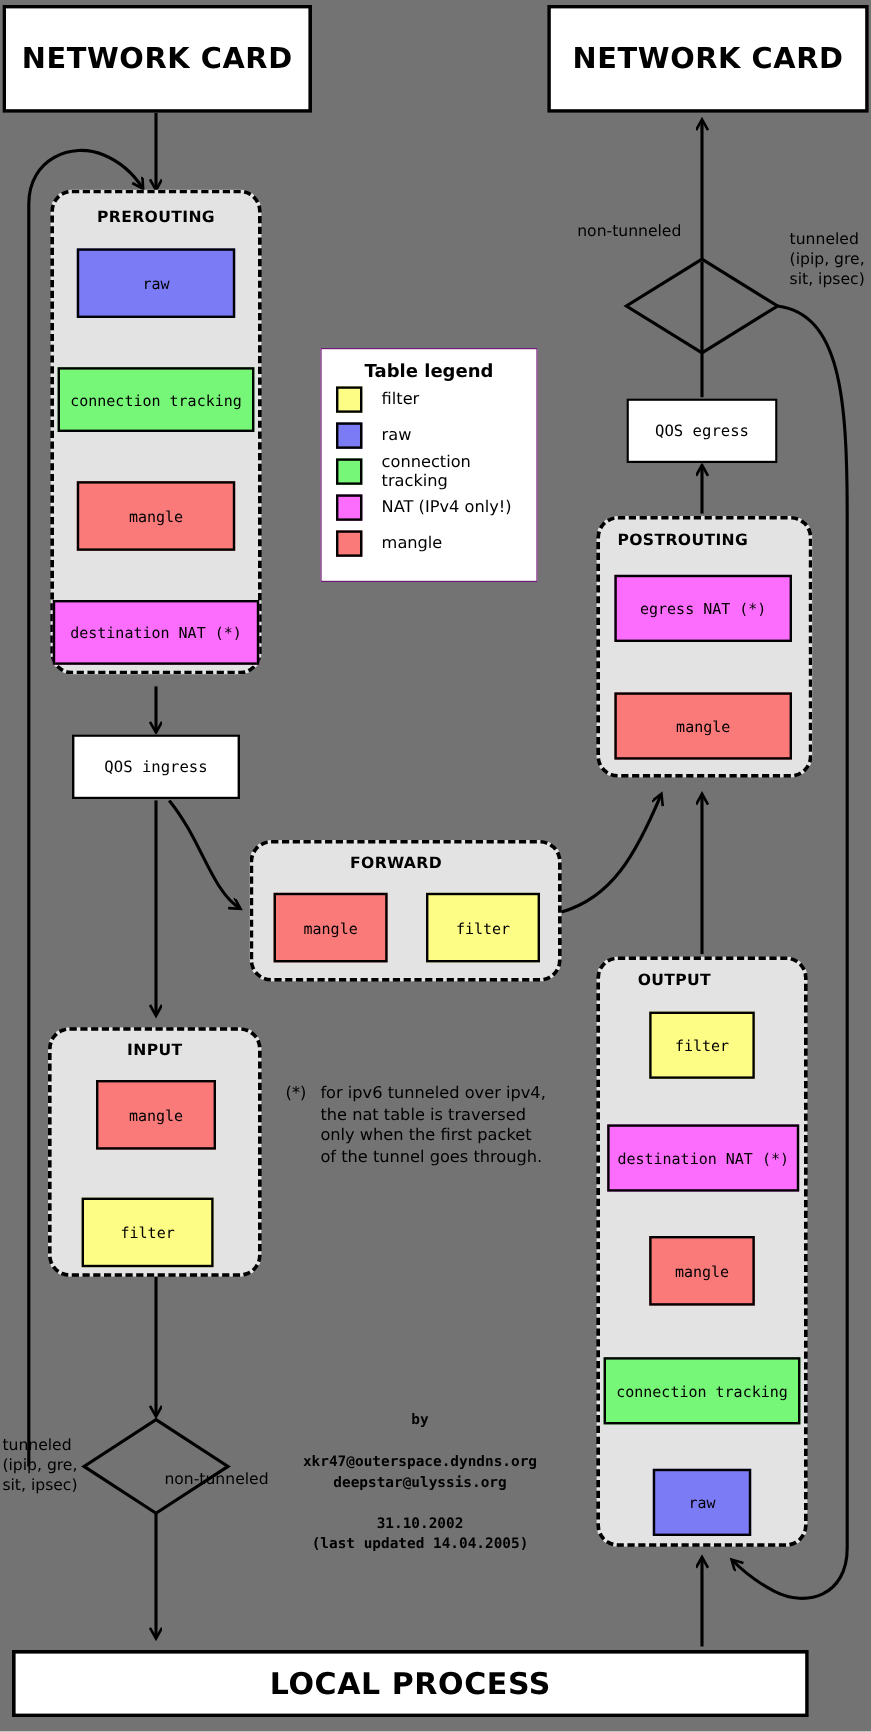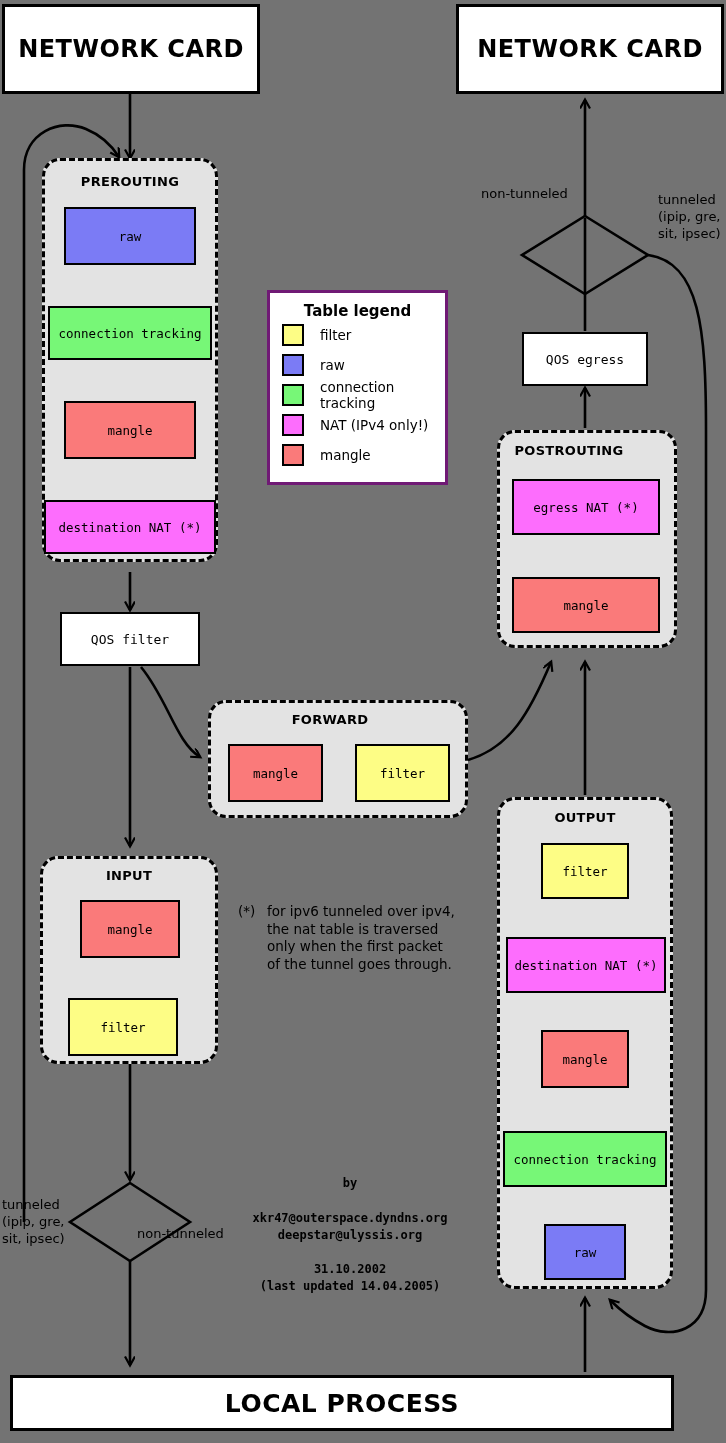--- a/index.html
+++ b/index.html
@@ -17,21 +17,21 @@
   
   .chain{position:absolute;background:#e3e3e3;border:3px dashed #000;border-radius:18px;box-sizing:border-box;}
   .chain-title{position:absolute;left:0;right:0;text-align:center;font-weight:bold;font-size:13px;color:#000;letter-spacing:.3px;}
 
   
   .tbox{position:absolute;border:2px solid #000;box-sizing:border-box;
         display:flex;align-items:center;justify-content:center;
         font-family:"DejaVu Sans Mono", monospace;font-size:12.5px;color:#000;text-align:center;}
 
   
-  #legend{position:absolute;background:#fff;border:3px solid #701a75;box-sizing:border-box;}
+  #legend{position:absolute;background:#fff;border:1px solid #701a75;box-sizing:border-box;}
   #legend .lg-title{text-align:center;font-weight:bold;font-size:15px;margin-top:9px;}
   #legend .lg-row{display:flex;align-items:center;margin:0 0 0 12px;height:30px;}
   #legend .sw{width:22px;height:22px;border:2px solid #000;box-sizing:border-box;flex:none;}
   #legend .lg-lab{margin-left:16px;font-size:13.5px;}
 
   
   .txt{position:absolute;font-size:13.5px;color:#000;line-height:17.5px;white-space:pre-wrap;}
   .flowlab{position:absolute;font-size:13px;color:#000;line-height:17px;}
   .byline{position:absolute;font-family:"DejaVu Sans Mono", monospace;font-weight:bold;font-size:12px;text-align:center;}
 </style>
@@ -106,21 +106,21 @@
 
   <div class="hardbox title" style="left:456px;top:4px;width:268px;height:90px;">
     <span>NETWORK CARD</span>
   </div>
 
   <div class="hardbox title" style="left:10px;top:1375px;width:664px;height:56px;font-size:25px;">
     <span>LOCAL PROCESS</span>
   </div>
 
   <div class="hardbox qos" style="left:60px;top:612px;width:140px;height:54px;">
-    <span>QOS filter</span>
+    <span>QOS ingress</span>
   </div>
 
   <div class="hardbox qos" style="left:522px;top:332px;width:126px;height:54px;justify-content:center;">
     <span>QOS egress</span>
   </div>
 
   <div class="chain" style="left:42px;top:158px;width:176px;height:404px;"></div>
   <div class="chain-title" style="left:42px;top:174px;width:176px;">PREROUTING</div>
   <div class="tbox" style="left:64px;top:207px;width:132px;height:58px;background:#7b7bf5;">
     <span>raw</span>
@@ -147,21 +147,21 @@
   <div class="chain" style="left:40px;top:856px;width:178px;height:208px;"></div>
   <div class="chain-title" style="left:40px;top:868px;width:178px;">INPUT</div>
   <div class="tbox" style="left:80px;top:900px;width:100px;height:58px;background:#fa7a7a;">
     <span>mangle</span>
   </div>
   <div class="tbox" style="left:68px;top:998px;width:110px;height:58px;background:#fdfd85;">
     <span>filter</span>
   </div>
 
   <div class="chain" style="left:497px;top:797px;width:176px;height:492px;"></div>
-  <div class="chain-title" style="left:497px;top:810px;width:176px;">OUTPUT</div>
+  <div class="chain-title" style="left:474px;top:810px;width:176px;">OUTPUT</div>
   <div class="tbox" style="left:541px;top:843px;width:88px;height:56px;background:#fdfd85;">
     <span>filter</span>
   </div>
   <div class="tbox" style="left:506px;top:937px;width:160px;height:56px;background:#fd6dfd;">
     <span>destination NAT (*)</span>
   </div>
   <div class="tbox" style="left:541px;top:1030px;width:88px;height:58px;background:#fa7a7a;">
     <span>mangle</span>
   </div>
   <div class="tbox" style="left:503px;top:1131px;width:164px;height:56px;background:#77f777;">

